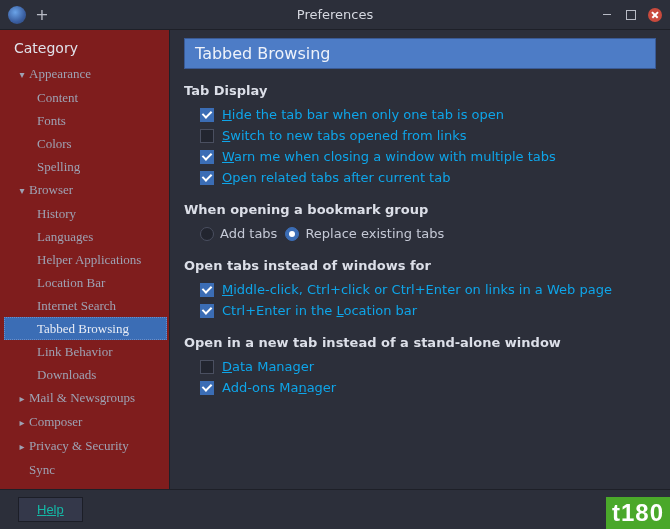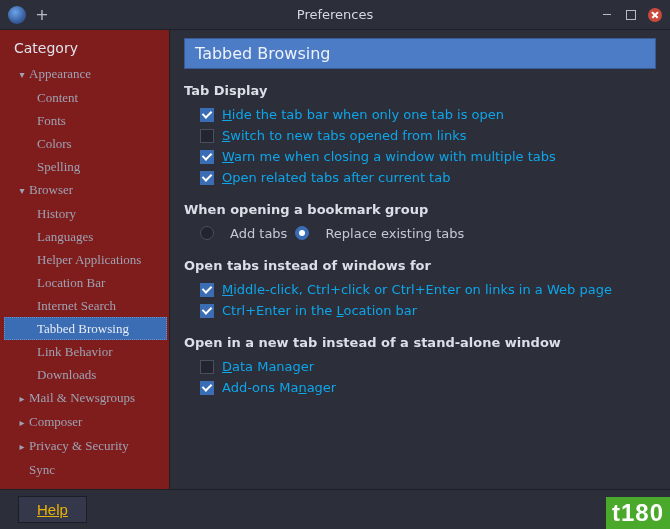--- a/index.html
+++ b/index.html
@@ -107,34 +107,34 @@
   }
   .radio {
     width:14px; height:14px; border-radius:50%;
     border:1px solid #4a4f60; background:#22252f;
     display:inline-flex; align-items:center; justify-content:center;
     flex-shrink:0;
   }
   .radio.selected { border-color:#3b6db5; background:#3b6db5; }
   .radio.selected::after { content:""; width:6px; height:6px; border-radius:50%; background:#fff; }
   .radio-row { display:flex; align-items:center; gap:8px; padding:3px 0 3px 16px; }
-  .radio-row .rlabel { display:flex; align-items:flex-start; gap:16px; color:#c5c9d6; }
+  .radio-row .rlabel { display:flex; align-items:flex-end; gap:6px; color:#c5c9d6; }
 
   .footer {
     height: 40px;
     border-top: 1px solid #1e2028;
     display:flex; align-items:center;
     padding: 0 18px;
   }
   .help-btn {
     background:#34384a;
     border:1px solid #1c1e27;
-    color:#eab308;
+    color:#14b8a6;
     padding: 4px 18px;
-    font-size:15px;
+    font-size:13px;
   }
   .help-btn span { text-decoration: underline; }
 
   .watermark {
     position:absolute; right:0; bottom:0;
     background:#4aa82a; color:#fff;
     font-weight:900; font-size:24px;
     padding:2px 6px;
     letter-spacing:1px;
     font-family: Arial, sans-serif;

